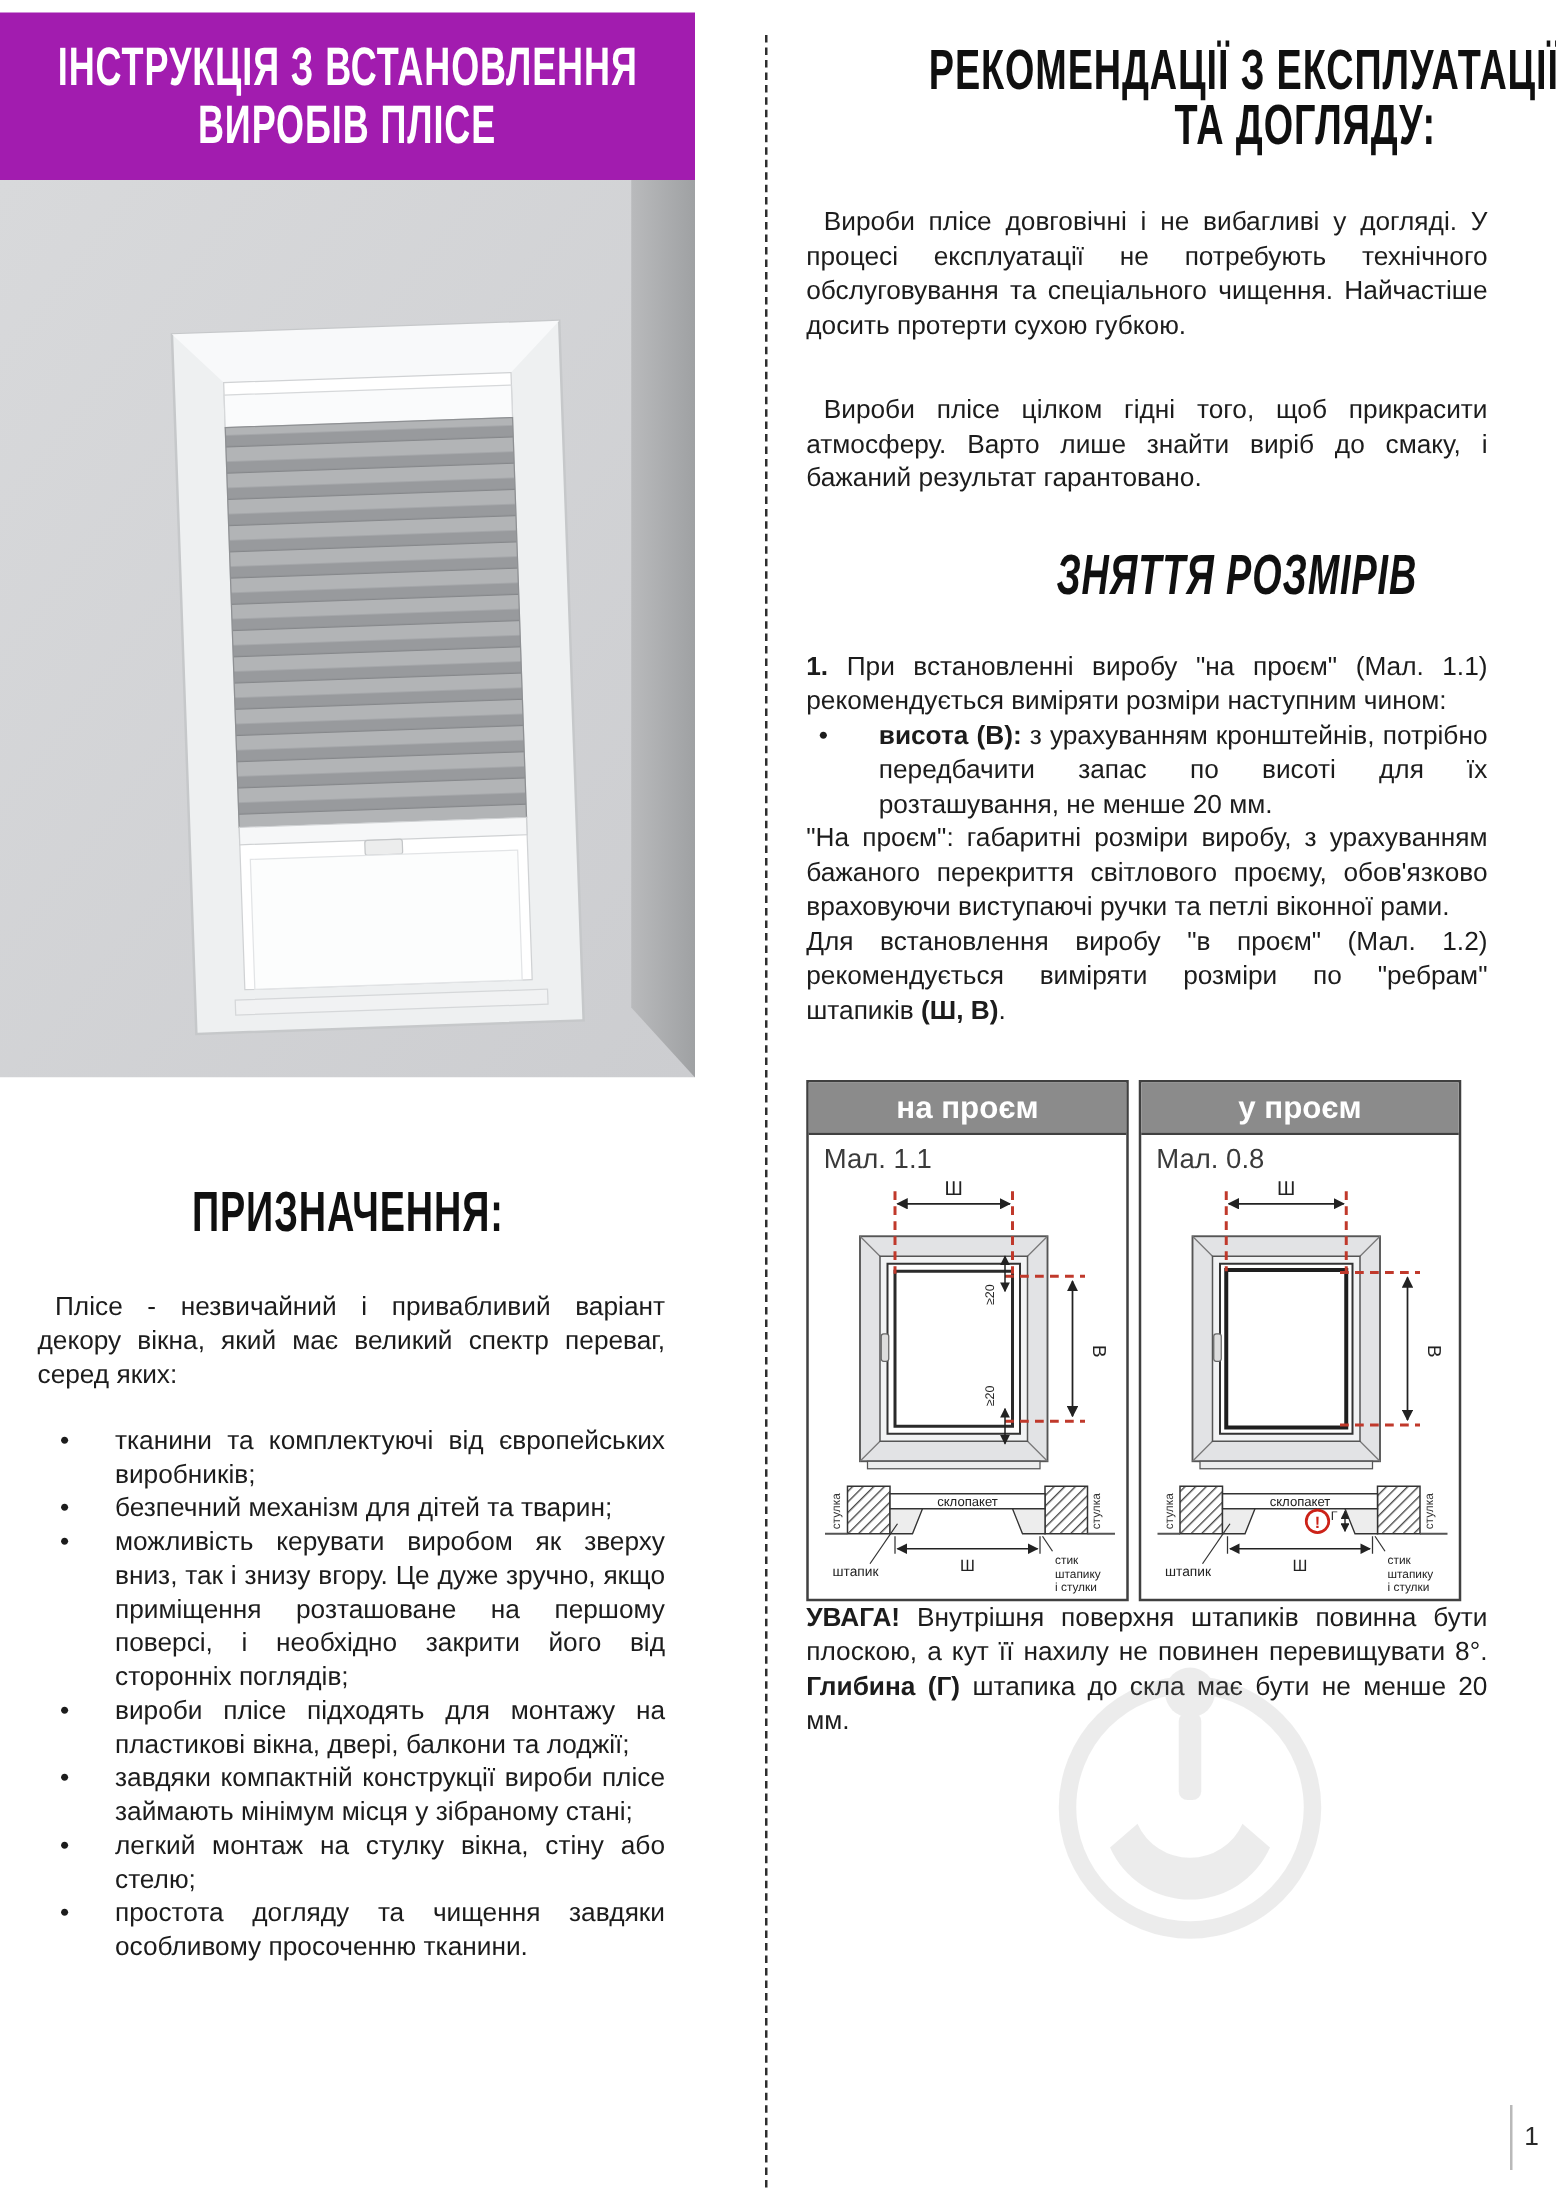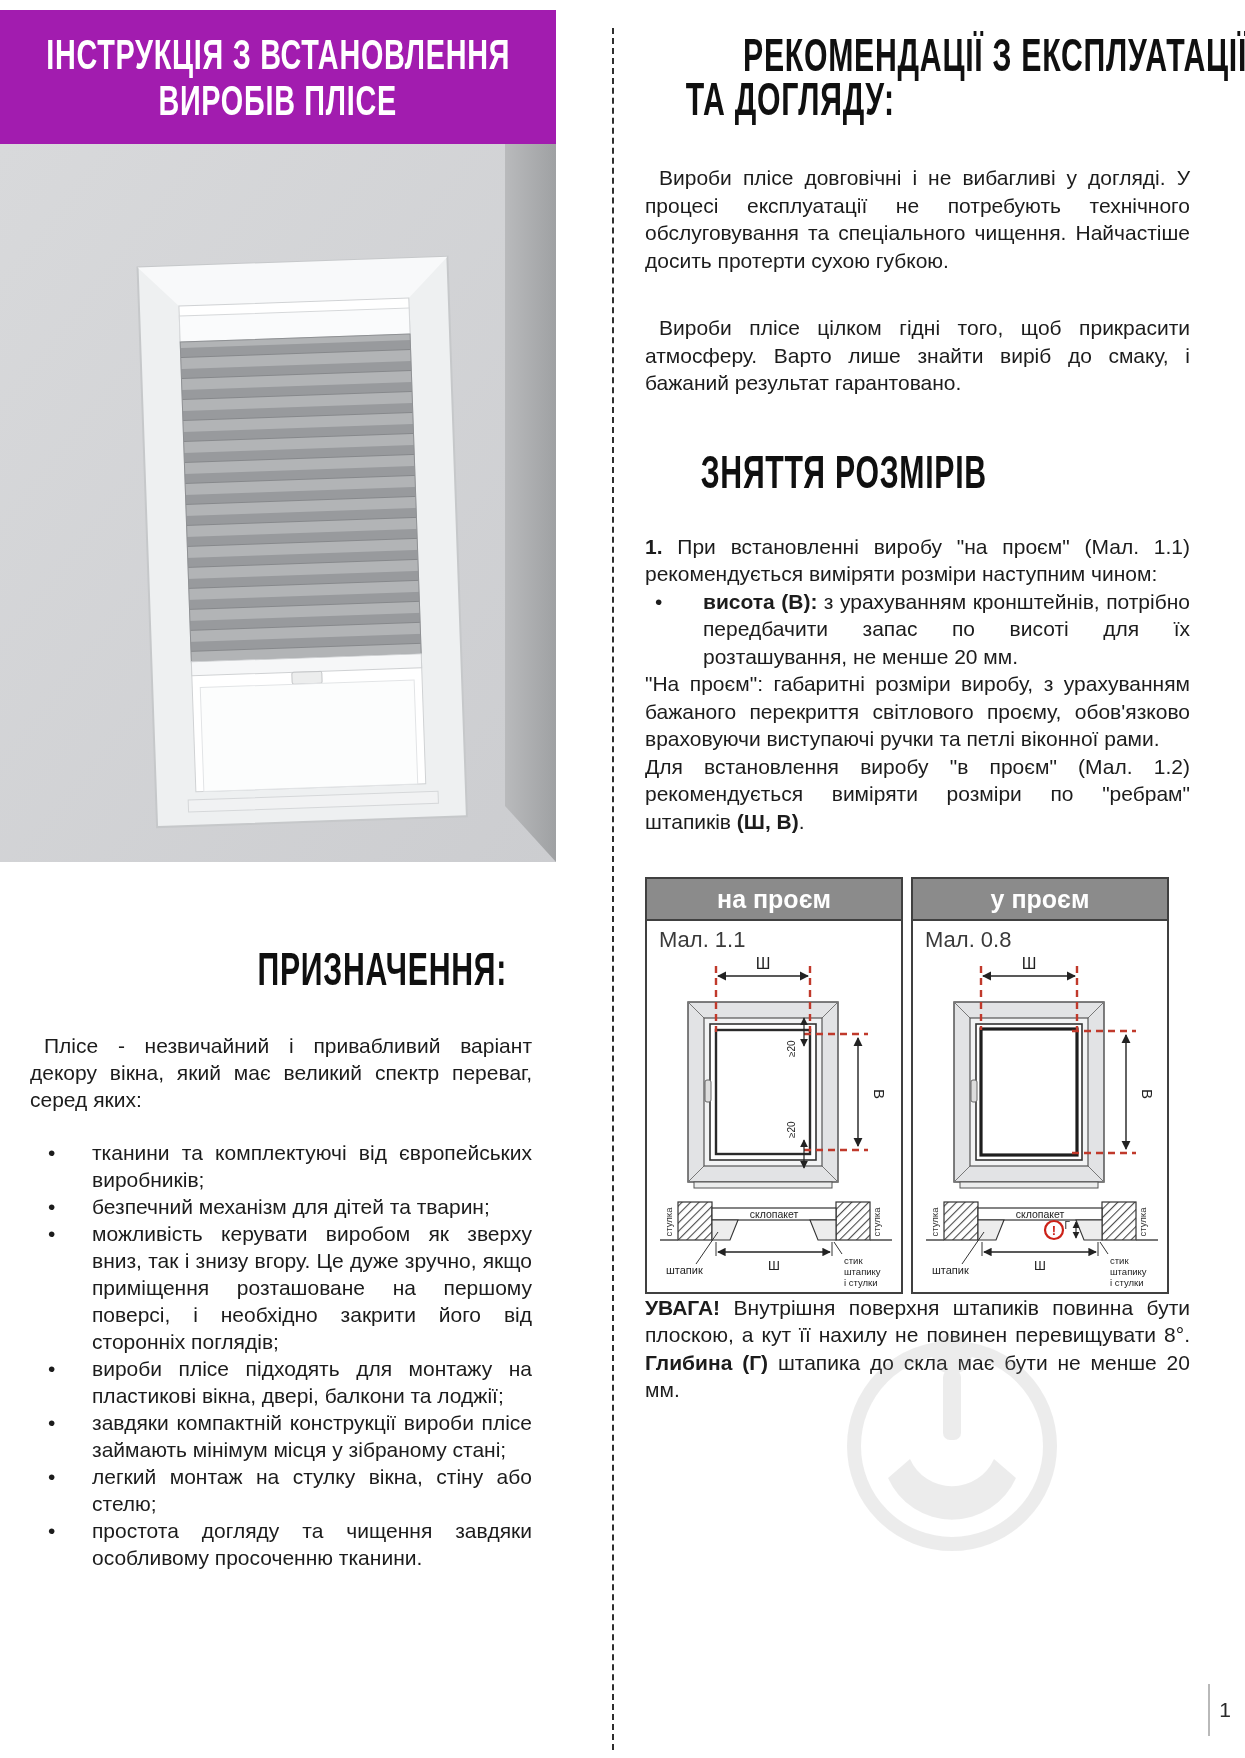--- a/index.html
+++ b/index.html
@@ -10,43 +10,43 @@
   
   .band{
     position:absolute;left:0;top:10px;width:556px;height:134px;background:#a21caf;
     display:flex;flex-direction:column;align-items:center;justify-content:center;
   }
   .band .cond{
     display:inline-block;transform:scale(0.72,1.08);transform-origin:center;
     font-weight:700;font-size:40px;line-height:1.16;color:#ffffff;letter-spacing:1px;white-space:nowrap;
   }
   .photo{position:absolute;left:0;top:144px;width:556px;height:718px;}
-  .purpose-title{position:absolute;left:0;top:948px;width:556px;text-align:right;}
+  .purpose-title{position:absolute;left:0;top:948px;width:556px;text-align:center;}
   .cond-dark{
     display:inline-block;transform:scale(0.72,1.08);transform-origin:center;
     font-weight:700;font-size:42px;line-height:1.05;color:#101010;letter-spacing:1px;white-space:nowrap;
   }
   .left-body{
     position:absolute;left:30px;top:1032px;width:502px;
     font-size:21px;line-height:27px;text-align:justify;
   }
   .left-body p{margin:0;text-indent:14px;}
   ul.blist{list-style:none;margin:26px 0 0 0;padding:0;}
   ul.blist li{position:relative;padding-left:62px;margin:0;text-indent:0;}
   ul.blist li::before{content:"\2022";position:absolute;left:18px;top:0;}
   
   .divider{position:absolute;left:612px;top:28px;height:1722px;width:0;border-left:2.5px dashed #2e2e2e;}
   
   .right-col{position:absolute;left:645px;top:34px;width:545px;font-size:21px;line-height:27.5px;text-align:justify;}
-  .center{text-align:left;}
+  .center{text-align:right;}
   .right-col p{margin:0;}
   .indent{text-indent:14px;}
   .mt-gap{margin-top:40px !important;}
   h1.care{margin:0 0 42px 0;}
-  h2.sizing{margin:54px 0 38px 0;}
+  h2.sizing{margin:41px 0 38px 0;font-style:italic;}
   ul.rlist{list-style:none;margin:0;padding:0;}
   ul.rlist li{position:relative;padding-left:58px;text-indent:0;}
   ul.rlist li::before{content:"\2022";position:absolute;left:10px;top:0;}
   b{font-weight:700;}
   
   .figrow{display:flex;gap:8px;margin-top:42px;}
   .figbox{width:258px;border:2px solid #404040;background:#ffffff;box-sizing:border-box;}
   .figtab{height:40px;background:#8b8b8b;color:#ffffff;display:flex;align-items:center;justify-content:center;
           font-weight:700;font-size:25px;line-height:1;}
   .figbody{padding:1px 6px 2px 10px;border-top:2px solid #404040;}

